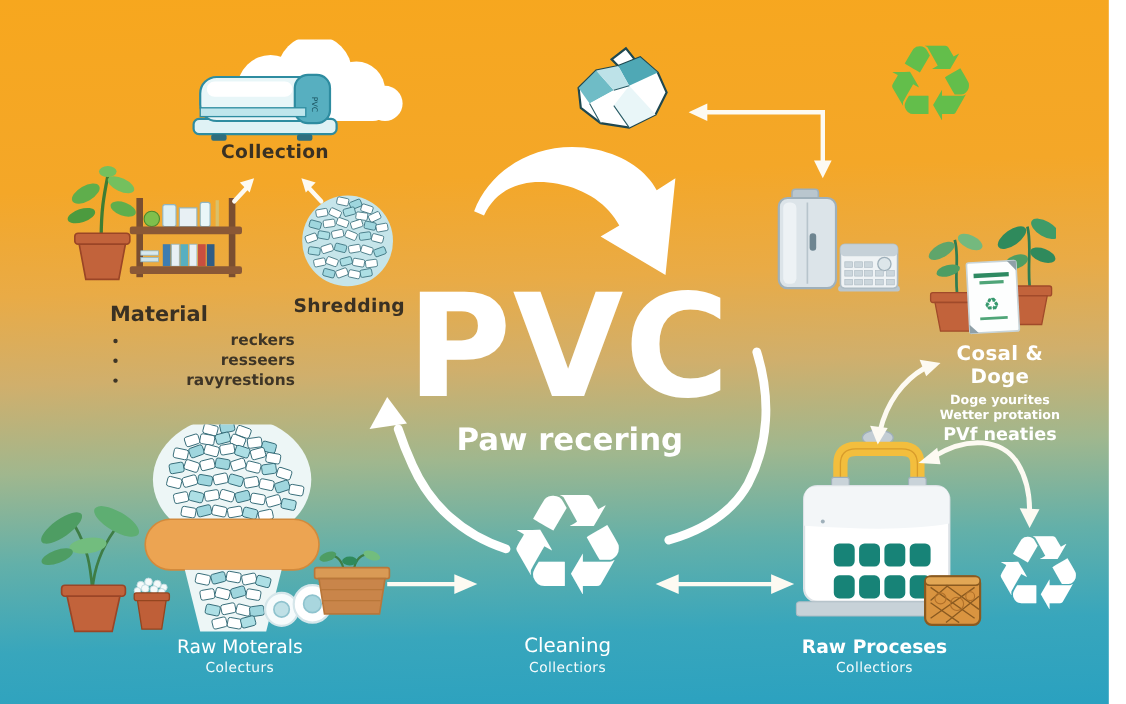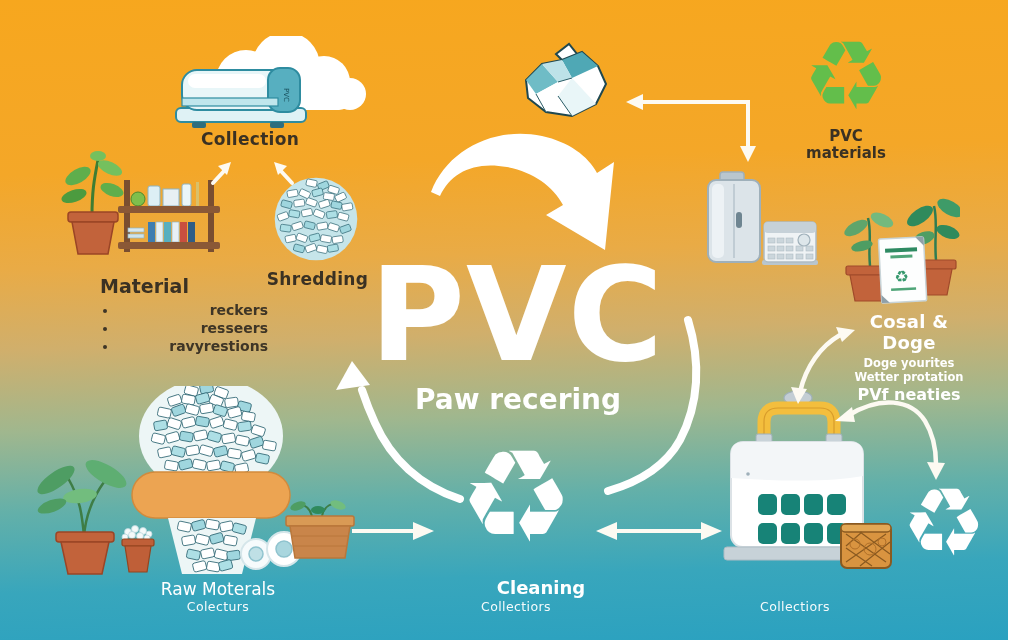--- a/index.html
+++ b/index.html
@@ -144,21 +144,20 @@
       <path d="M48,20 L68,12 L84,26 L58,38 Z" fill="#4FA8B5"></path>
       <path d="M12,40 L28,24 L44,42 L22,54 Z" fill="#6FBCC6"></path>
       <path d="M58,38 L82,64 L58,76 L44,56 Z" fill="#E9F6F8"></path>
       <path d="M28,24 L48,20 L58,38 L44,42 Z" fill="#BDE2E8"></path>
       <path d="M22,54 L44,42 L44,56 L32,72 Z" fill="#FFFFFF"></path>
       <path d="M44,42 L58,38 M44,56 L58,76 M22,54 L32,72" stroke="#2A5C66" stroke-width="1" fill="none"></path>
     </svg>
   </div>
 
   <div class="recycle" style="left:794px;top:26px;width:104px;height:106px;font-size:96px;color:#63BE4B;">♻</div>
-  <div class="label dark" style="left:790px;top:128px;width:112px;font-size:15px;font-weight:600;">PVC materials</div>
 
   <div class="abs" style="left:700px;top:170px;width:122px;height:102px;">
     <svg width="122" height="102" viewBox="0 0 122 102">
       <rect x="20" y="2" width="24" height="10" rx="3" fill="#B9C6CE" stroke="#9FB0BA" stroke-width="1.5"></rect>
       <rect x="8" y="10" width="52" height="82" rx="8" fill="#DCE4E9" stroke="#9FB0BA" stroke-width="2"></rect>
       <rect x="12" y="14" width="12" height="74" rx="5" fill="#EDF2F5"></rect>
       <line x1="34" y1="14" x2="34" y2="88" stroke="#B7C4CC" stroke-width="1.5"></line>
       <rect x="36" y="42" width="6" height="16" rx="3" fill="#6E8591"></rect>
       <rect x="62" y="90" width="56" height="5" rx="2" fill="#B9C6CE"></rect>
       <rect x="64" y="52" width="52" height="40" rx="4" fill="#EFF3F5" stroke="#AEBCC4" stroke-width="1.5"></rect>
@@ -213,21 +212,21 @@
     <div style="font-size:18px;font-weight:700;letter-spacing:.3px;">Cosal &amp; Doge</div>
     <div style="font-size:11.5px;font-weight:600;margin-top:4px;">Doge yourites</div>
     <div style="font-size:11.5px;font-weight:700;margin-top:0;">Wetter protation</div>
     <div style="font-size:16px;font-weight:600;margin-top:2px;">PVf neaties</div>
   </div>
 
   <div class="label white" style="left:357px;top:250px;width:320px;font-size:130px;line-height:1;font-weight:800;letter-spacing:1px;">PVC</div>
   <div class="label white" style="left:398px;top:384px;width:240px;font-size:28px;font-weight:600;">Paw recering</div>
 
   <div class="recycle white" style="left:446px;top:430px;width:140px;height:140px;font-size:128px;">♻</div>
-  <div class="label white" style="left:478px;top:578px;width:126px;font-size:18px;font-weight:700;">Cleaning</div>
+  <div class="label white" style="left:453px;top:578px;width:126px;font-size:18px;font-weight:400;">Cleaning</div>
   <div class="label white lbl-sub" style="left:453px;top:600px;width:126px;">Collectiors</div>
 
   <div class="abs" style="left:130px;top:386px;width:162px;height:192px;">
     <svg width="162" height="192" viewBox="0 0 162 192">
       <ellipse cx="81" cy="50" rx="72" ry="58" fill="#EDF6F6"></ellipse>
       <g stroke="#2E6673" stroke-width="0.8">
         <rect x="55" y="0" width="13" height="9" rx="2" fill="#FFF" transform="rotate(15 61 4)"></rect>
           <rect x="70" y="-2" width="13" height="9" rx="2" fill="#9FD6DE" transform="rotate(-12 76 2)"></rect>
           <rect x="85" y="2" width="13" height="9" rx="2" fill="#FFF" transform="rotate(20 91 6)"></rect>
         <rect x="38" y="10" width="13" height="9" rx="2" fill="#FFF" transform="rotate(-18 44 14)"></rect>
@@ -386,20 +385,21 @@
       <g fill="none" stroke="#B06F28" stroke-width="1">
         <circle cx="17" cy="28" r="5"></circle>
           <circle cx="32" cy="33" r="6"></circle>
           <circle cx="44" cy="26" r="4"></circle>
       </g>
     </svg>
   </div>
 
   <div class="recycle white" style="left:896px;top:474px;width:96px;height:106px;font-size:94px;">♻</div>
 
+  <div class="label white" style="left:714px;top:580px;width:162px;font-size:17px;font-weight:700;">Raw Proceses</div>
   <div class="label white lbl-sub" style="left:714px;top:600px;width:162px;">Collectiors</div>
 
   <svg class="arrows" width="1024" height="640" viewBox="0 0 1024 640">
     <g fill="#FDFAF2" stroke="#FDFAF2">
       <g>
         <path d="M213,183 L225,170" stroke-width="4" fill="none" stroke-linecap="round"></path>
         <polygon points="231,162 218,166 227,175" stroke="none"></polygon>
       </g>
       <g>
         <path d="M292,183 L280,170" stroke-width="4" fill="none" stroke-linecap="round"></path>

